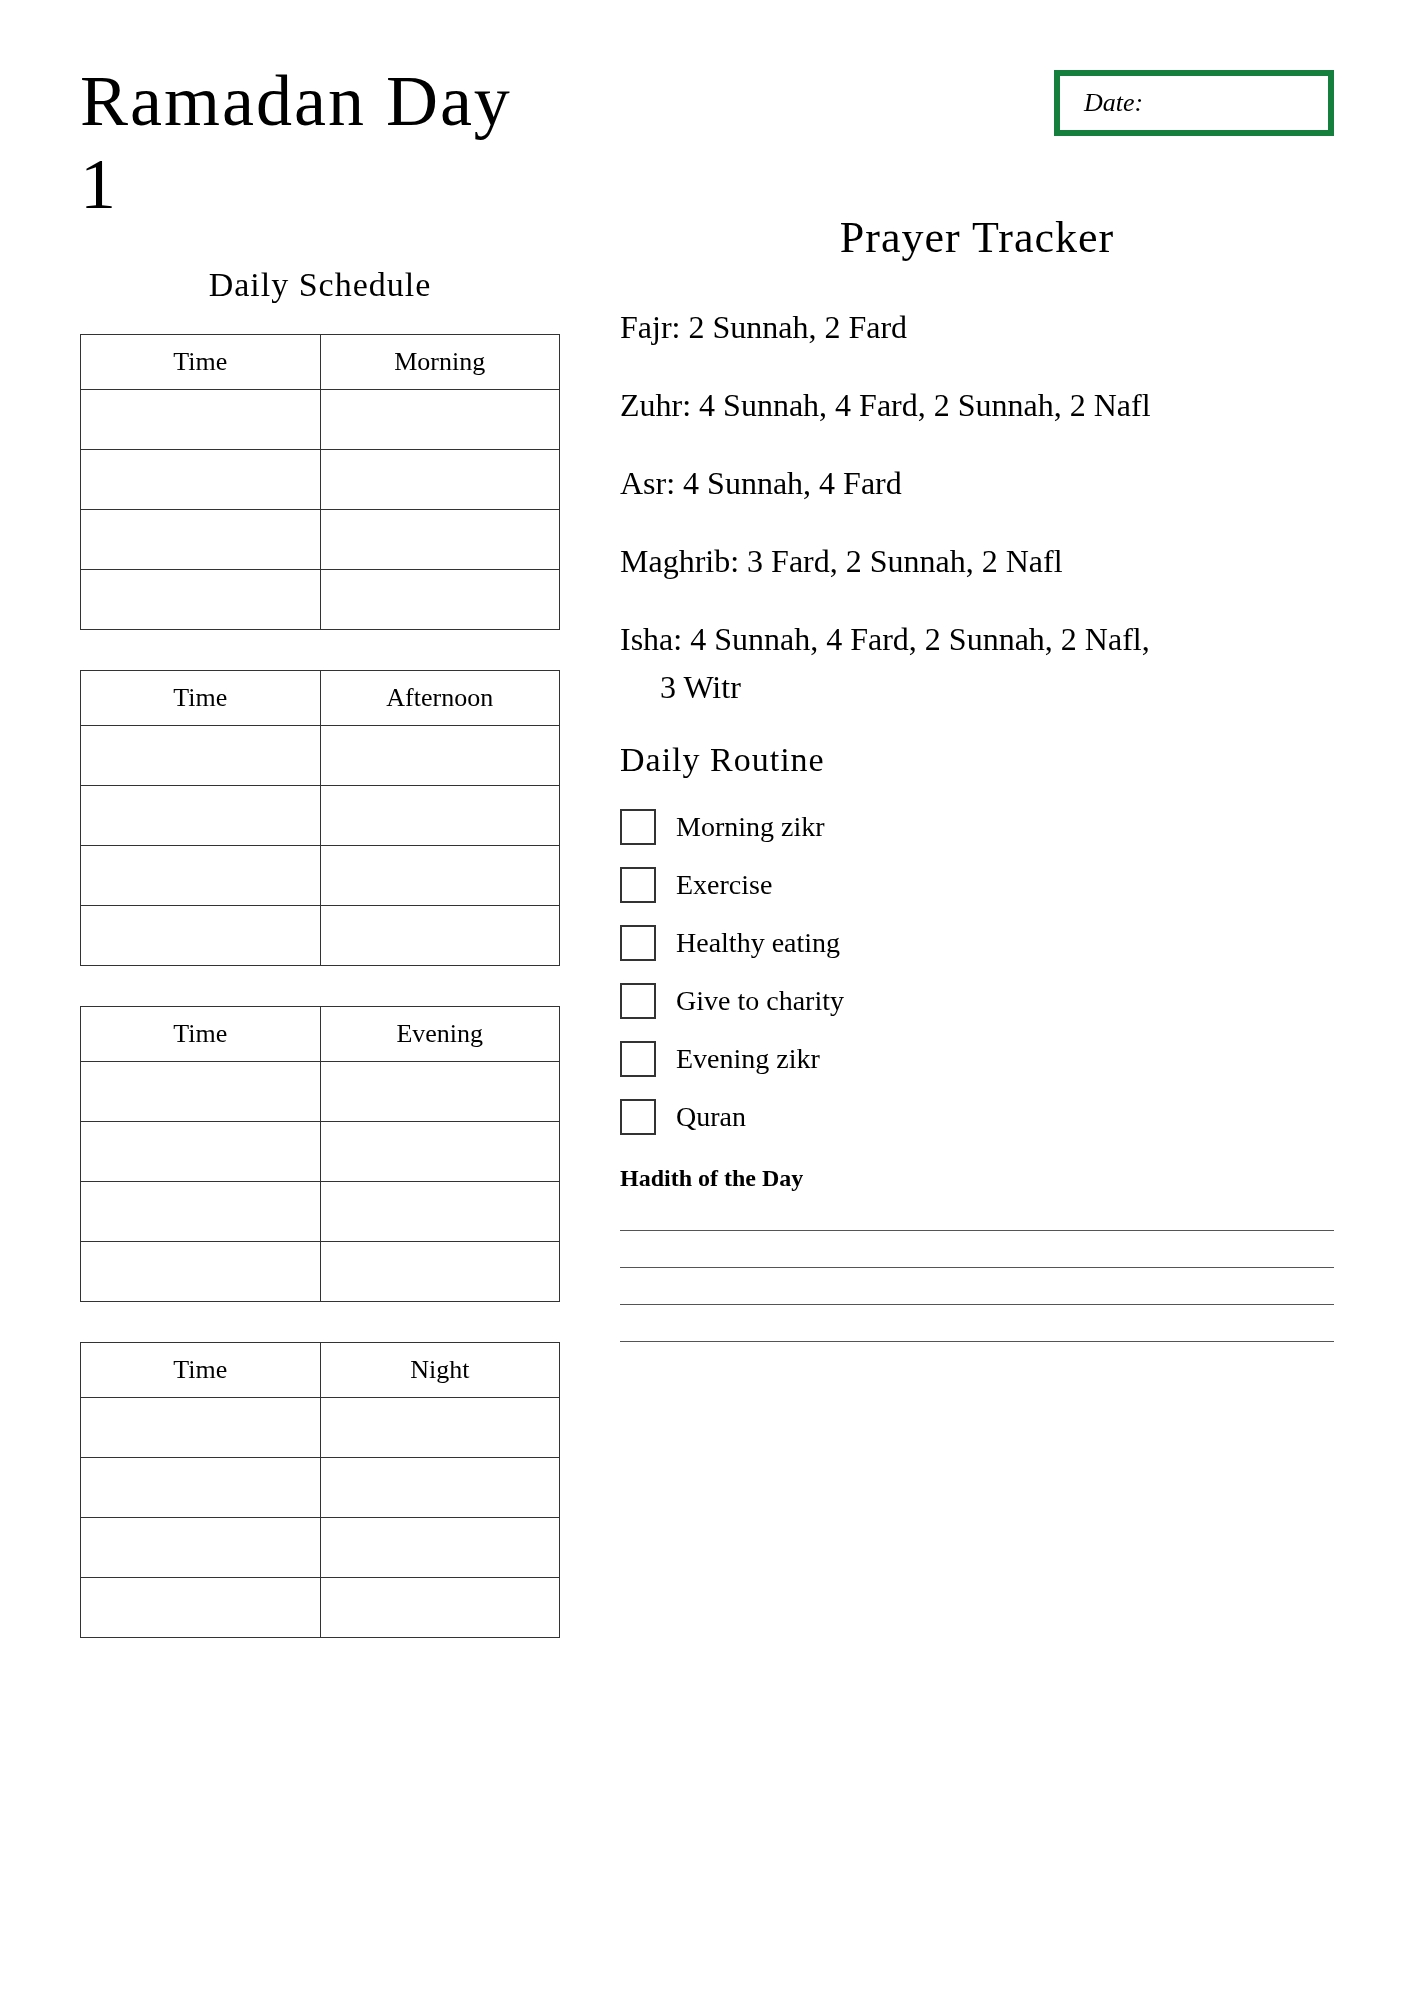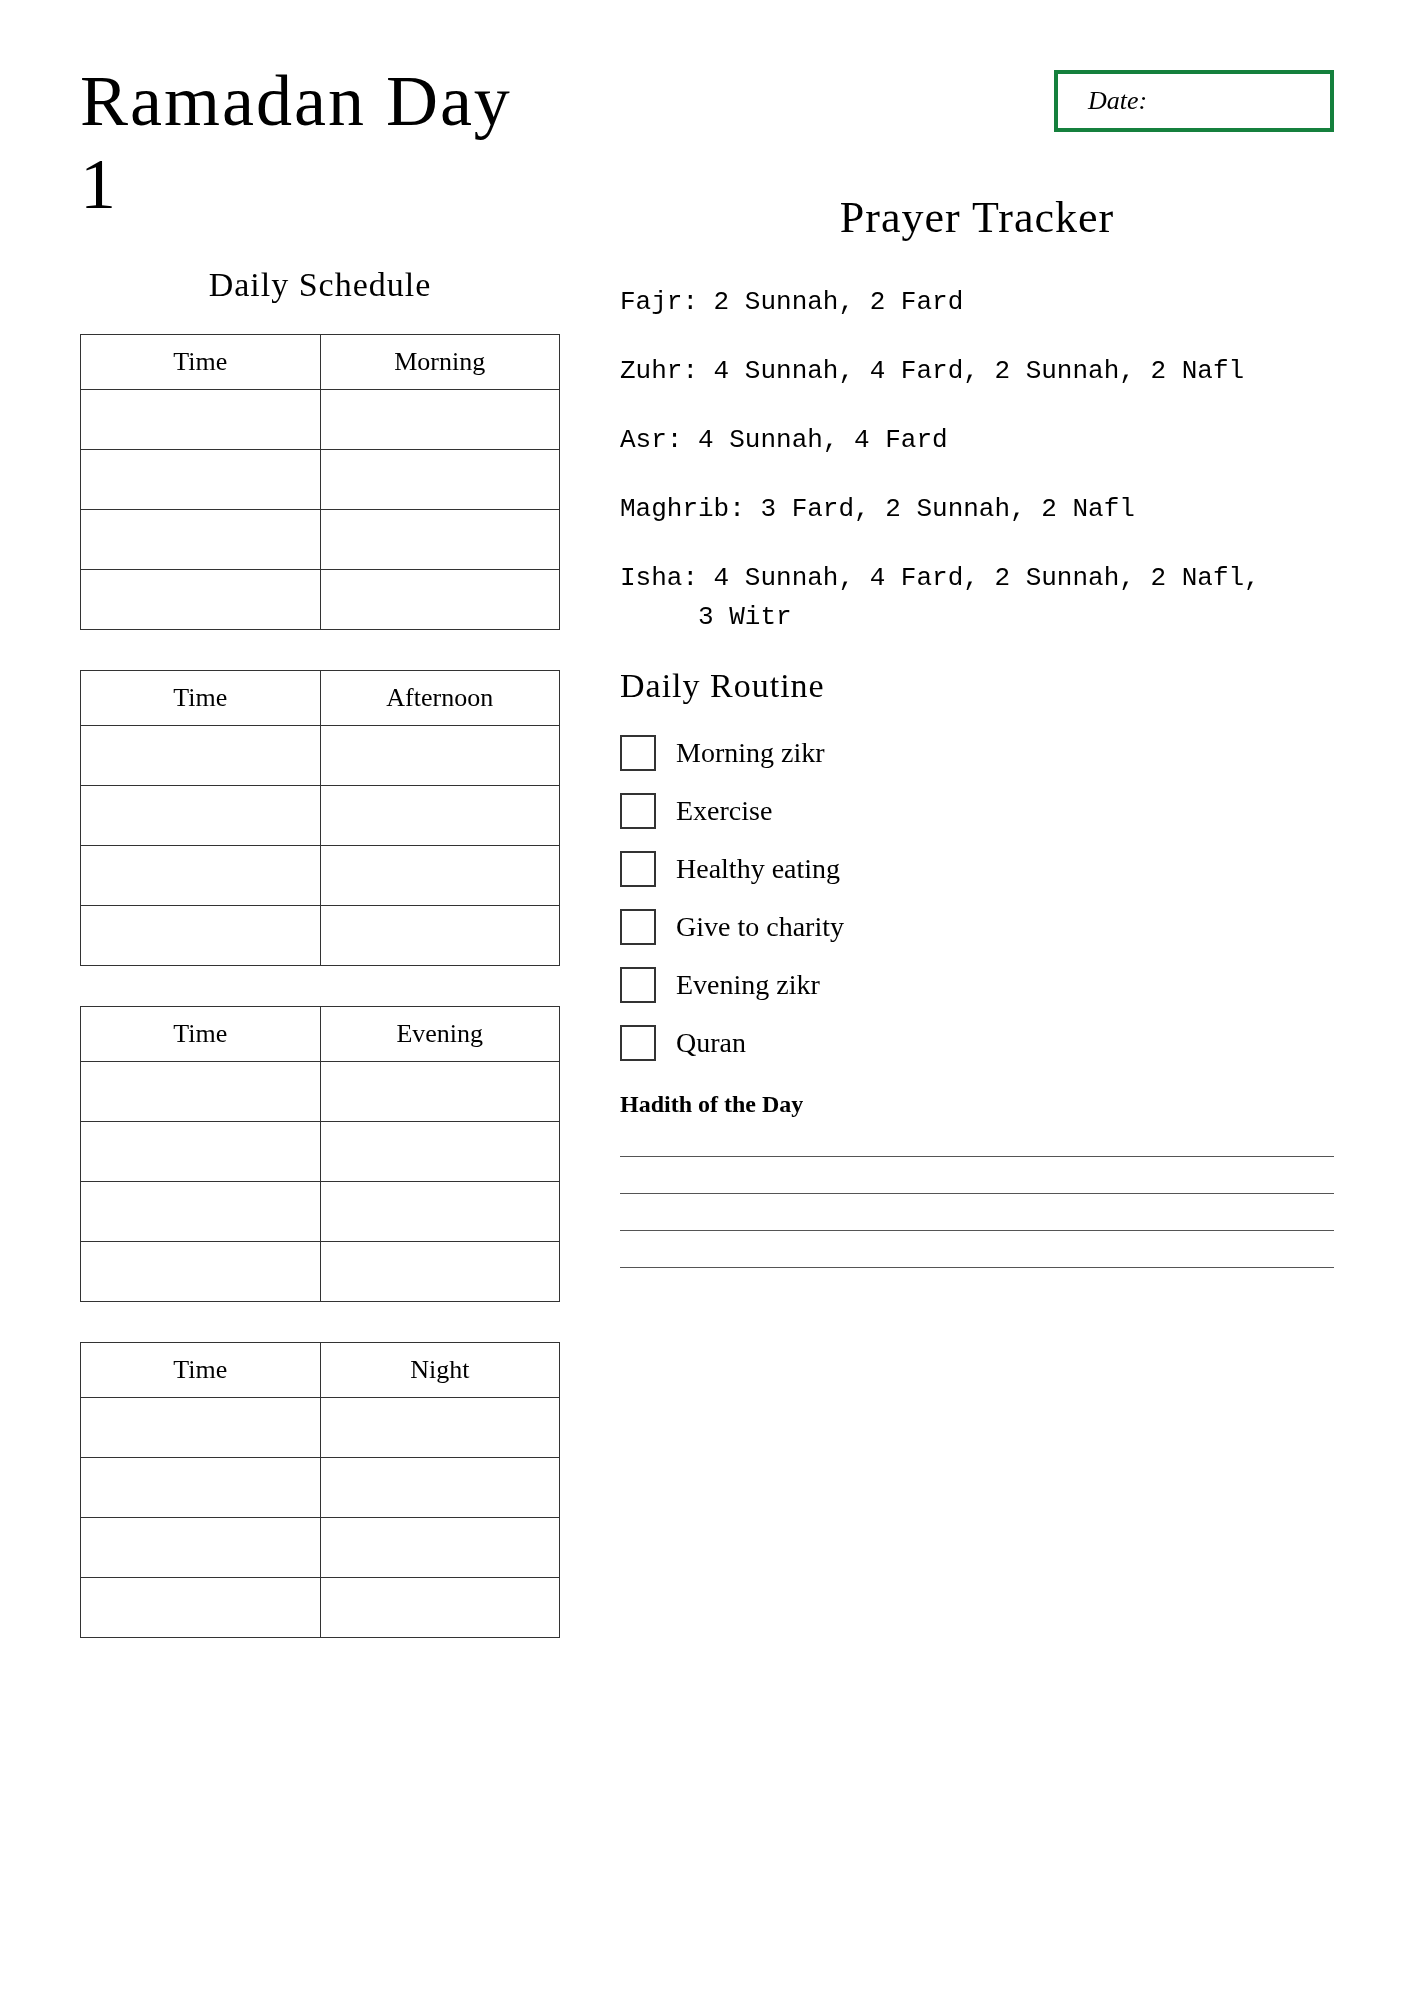--- a/index.html
+++ b/index.html
@@ -79,50 +79,50 @@
       width: 60%;
     }
 
     
     .right-column {
       flex: 1;
       padding-top: 10px;
     }
 
     .date-box {
-      border: 4px solid #15803d;
-      padding: 12px 30px;
+      border: 6px solid #15803d;
+      padding: 12px 24px;
       display: inline-block;
       min-width: 280px;
       font-size: 26px;
       font-style: italic;
       font-family: 'Georgia', serif;
-      margin-bottom: 40px;
+      margin-bottom: 56px;
       float: right;
     }
 
     .right-top {
       display: flex;
       justify-content: flex-end;
       margin-bottom: 20px;
     }
 
     .prayer-section-title {
       font-family: 'Georgia', serif;
       font-size: 44px;
       font-weight: normal;
       text-align: center;
       margin-bottom: 40px;
       margin-top: 10px;
       letter-spacing: 1px;
     }
 
     .prayer-item {
-      font-size: 26px;
-      font-family: Liberation Mono, monospace;
+      font-size: 32px;
+      font-family: Liberation Serif, serif;
       margin-bottom: 30px;
       line-height: 1.5;
     }
 
     .daily-routine-title {
       font-family: 'Georgia', serif;
       font-size: 34px;
       font-weight: normal;
       text-align: left;
       margin-top: 20px;

